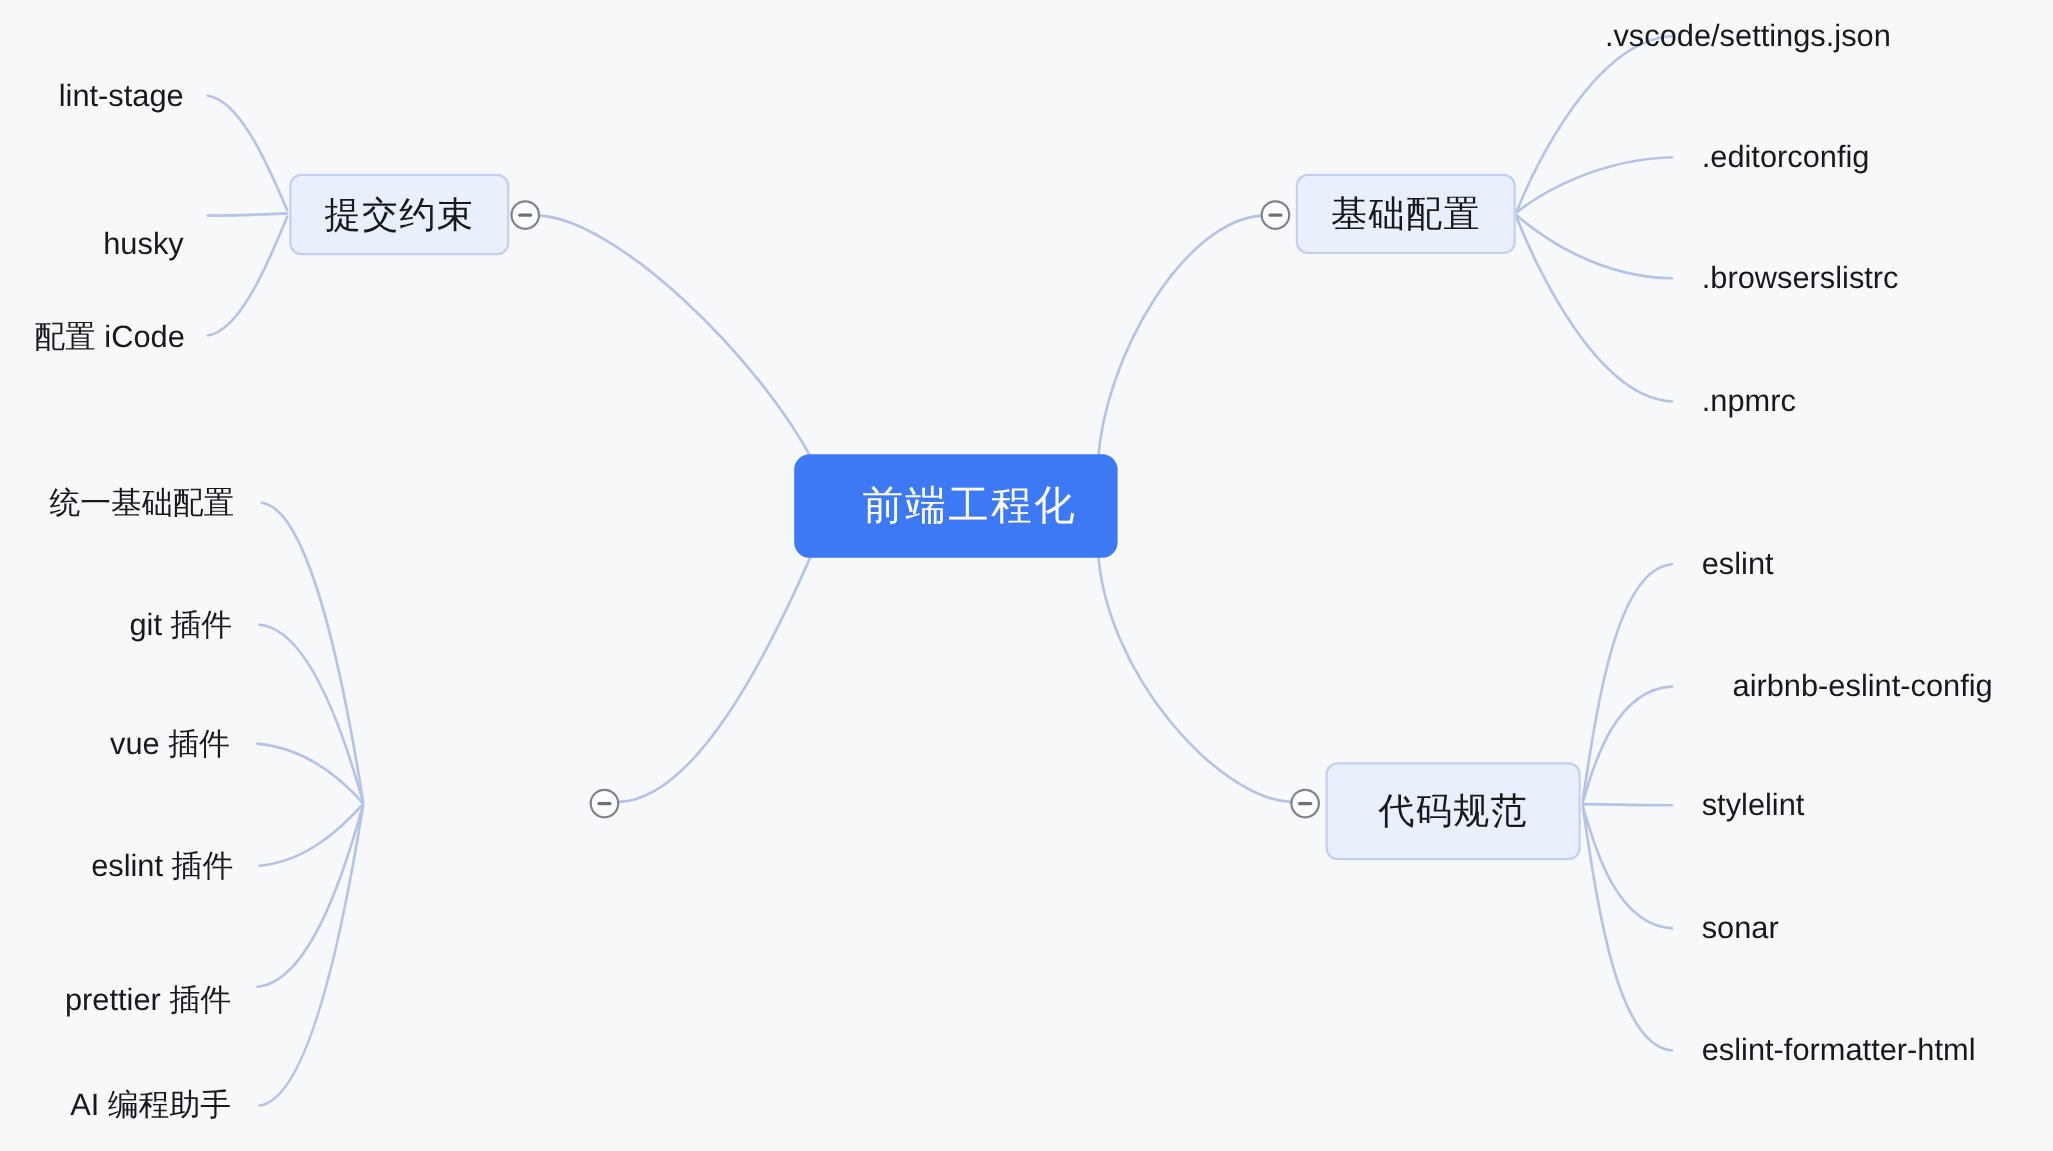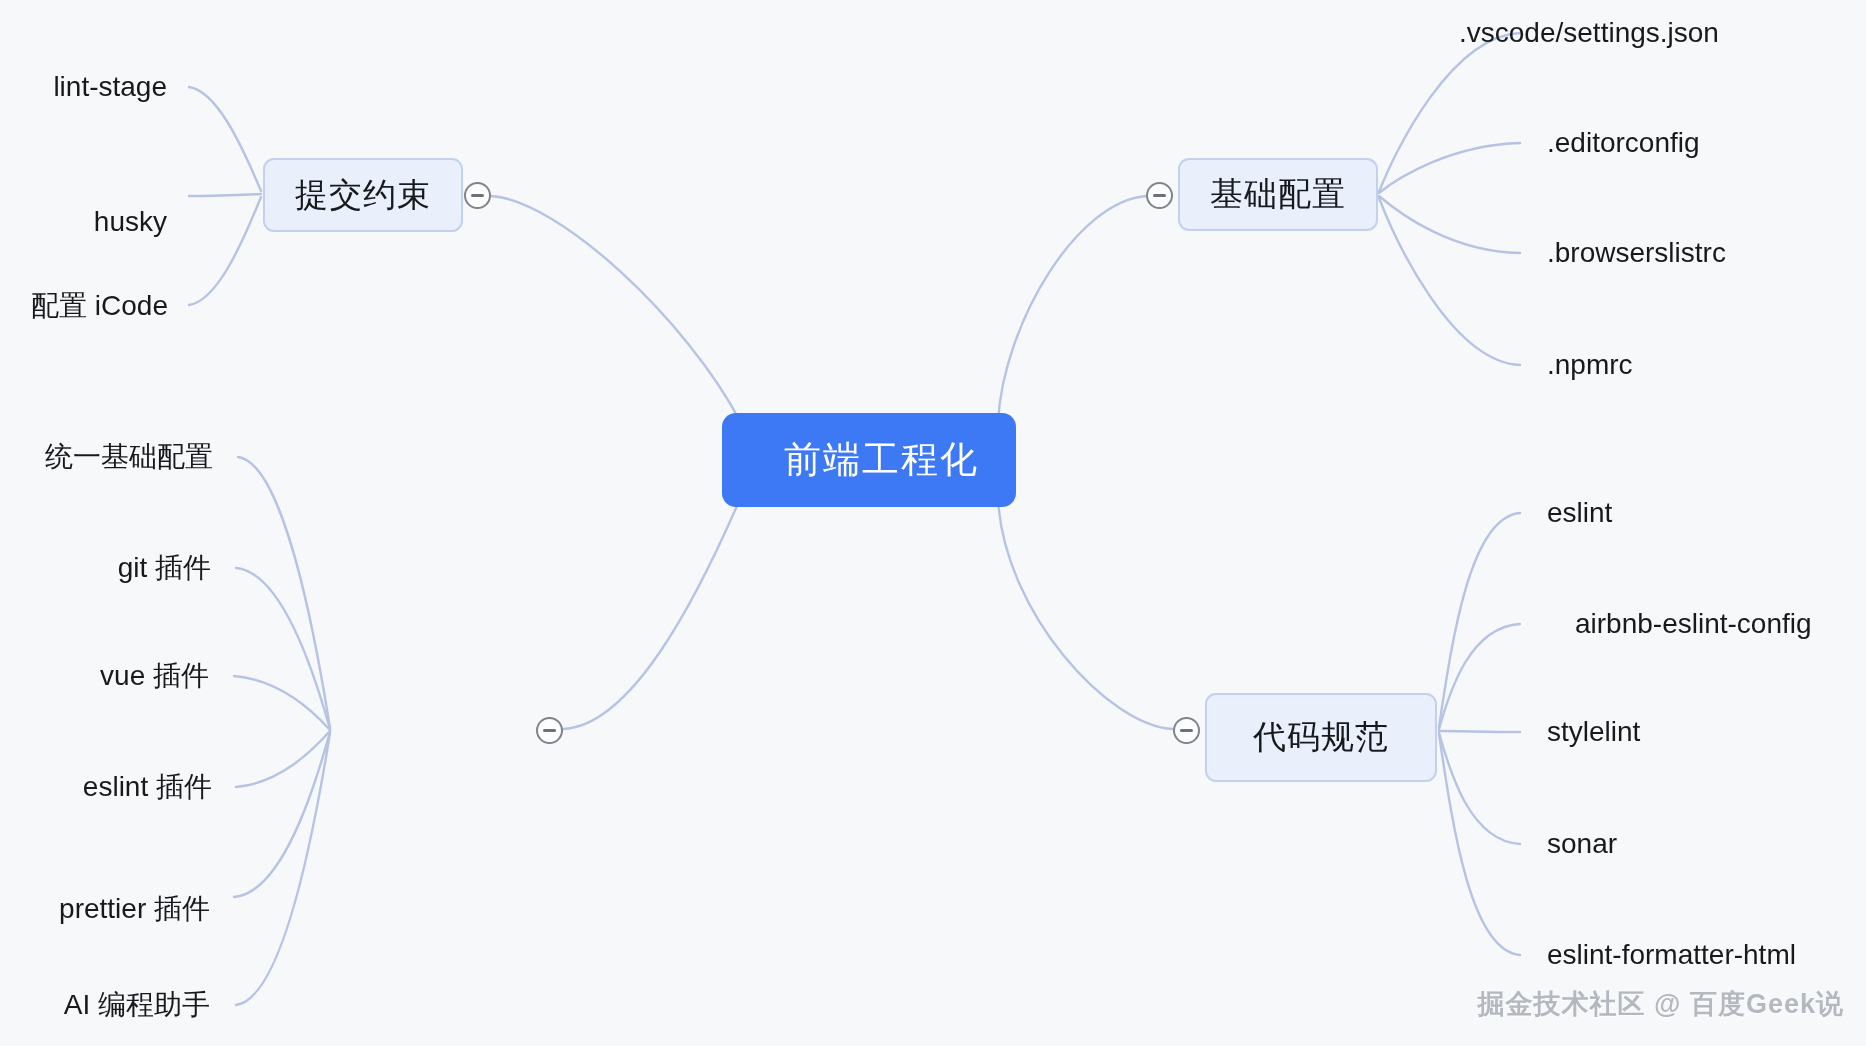--- a/index.html
+++ b/index.html
@@ -165,15 +165,14 @@
   <div class="leaf align-right" style="left:212px;top:787px;">eslint 插件</div>
   <div class="leaf align-right" style="left:210px;top:897px;margin-top:12px;">prettier 插件</div>
   <div class="leaf align-right" style="left:210px;top:1005px;">AI 编程助手</div>
 
   <div class="leaf align-left" style="left:1547px;top:513px;">eslint</div>
   <div class="leaf align-left" style="left:1547px;top:624px;margin-left:28px;">airbnb-eslint-config</div>
   <div class="leaf align-left" style="left:1547px;top:732px;">stylelint</div>
   <div class="leaf align-left" style="left:1547px;top:844px;">sonar</div>
   <div class="leaf align-left" style="left:1547px;top:955px;">eslint-formatter-html</div>
 
-  <div class="watermark">掘金技术社区 @ 百度Geek说</div>
 
 </div>
 
 </body></html>

